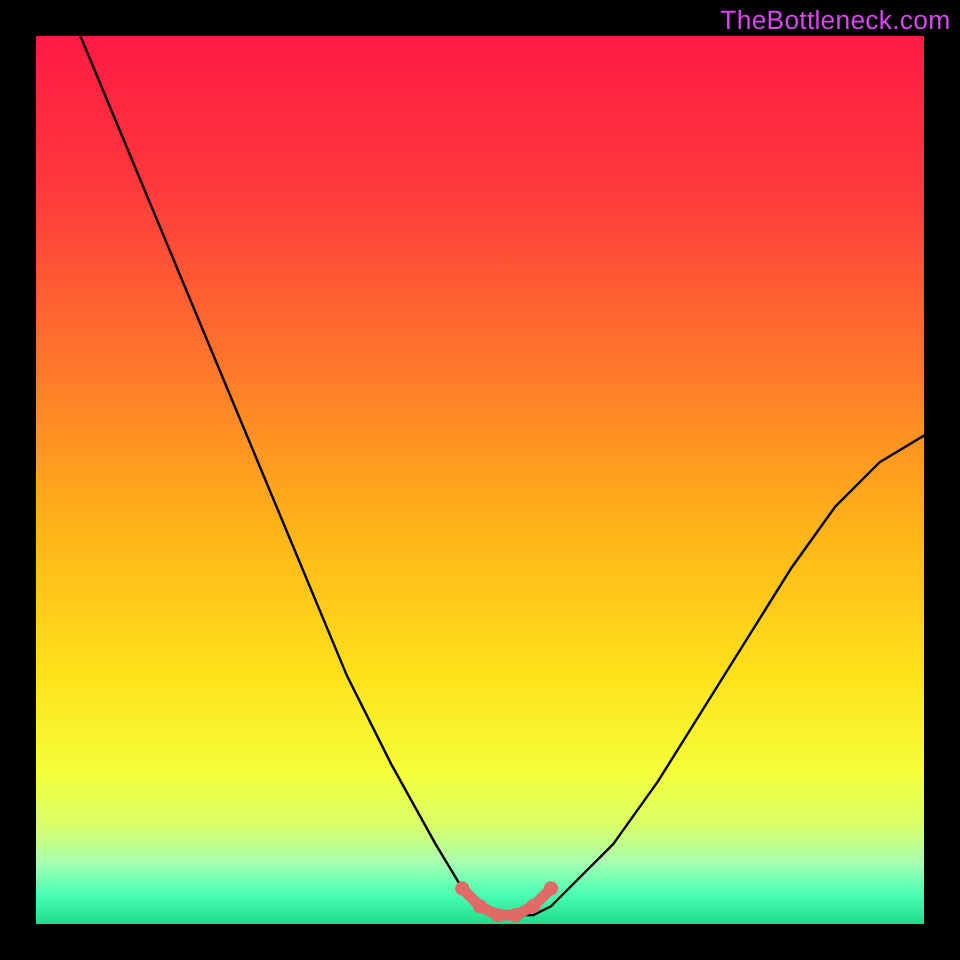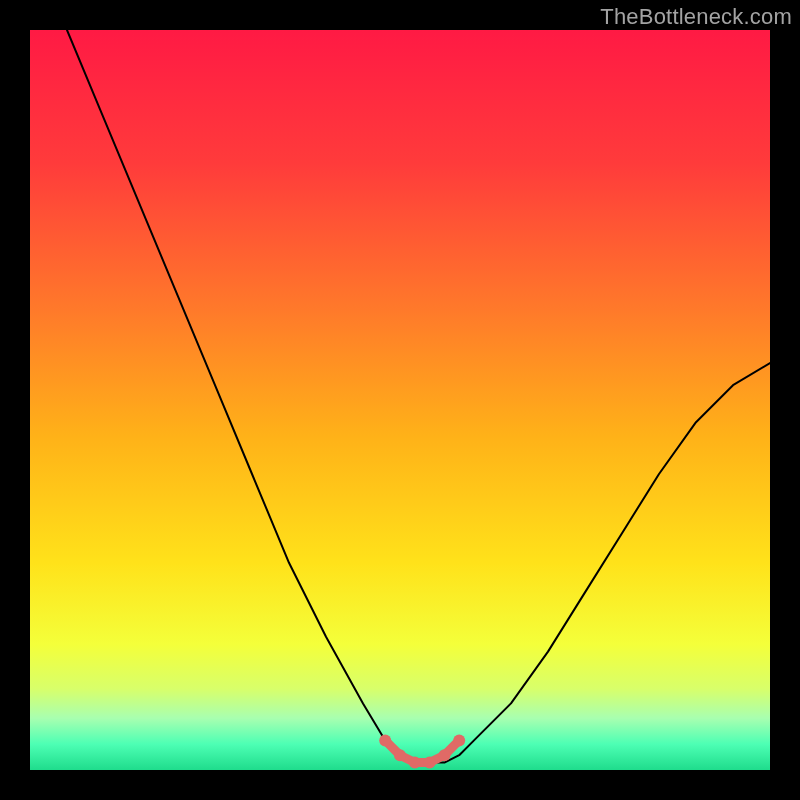--- a/index.html
+++ b/index.html
@@ -14,21 +14,21 @@
   .frame {
     position: relative;
     width: 800px;
     height: 800px;
     background: #000;
   }
   .watermark {
     position: absolute;
     top: 4px;
     right: 8px;
-    color: #a3a3a3;
+    color: #d946ef;
     font-size: 22px;
     font-weight: 400;
     letter-spacing: 0.2px;
     z-index: 10;
   }
   .plot-area {
     position: absolute;
     left: 30px;
     top: 30px;
     width: 740px;

